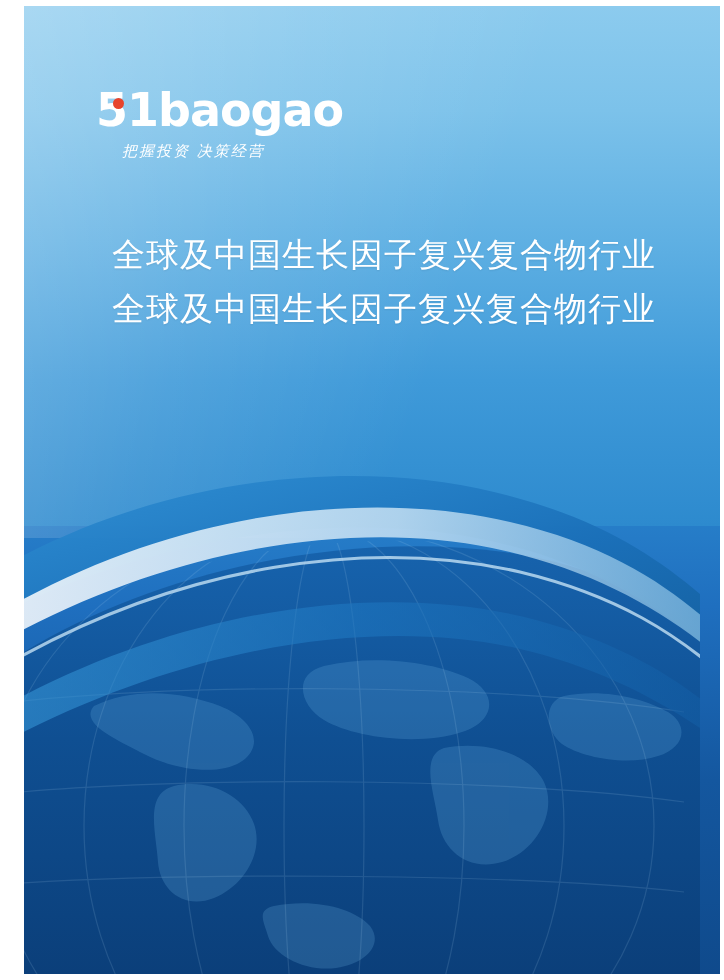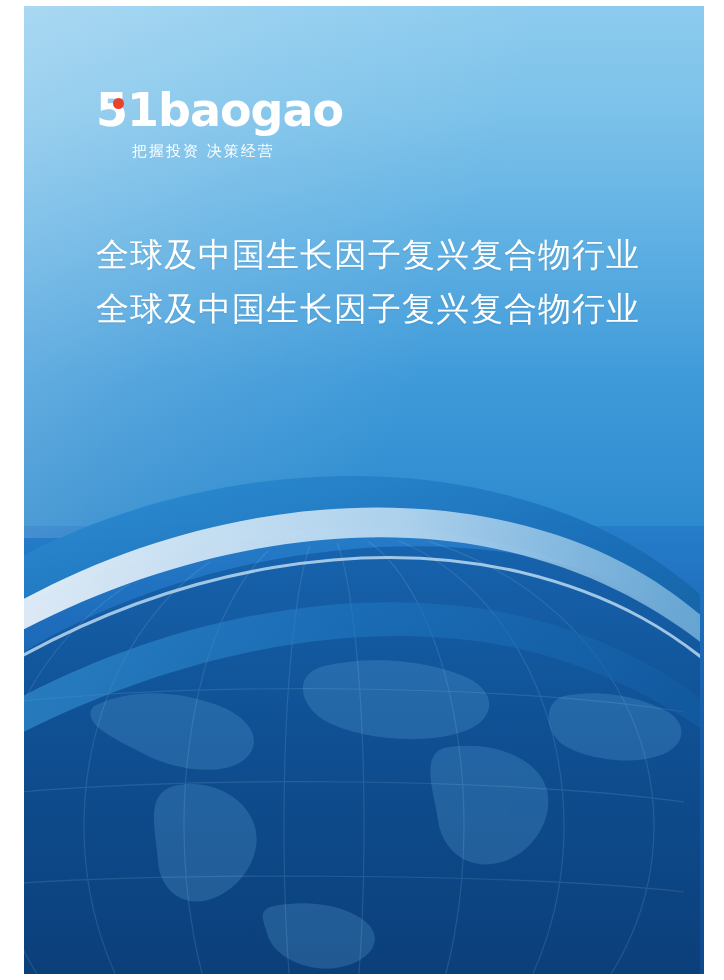--- a/index.html
+++ b/index.html
@@ -24,20 +24,21 @@
 
   
   .cover {
     position: absolute;
     left: 24px;
     top: 6px;
     width: 680px;
     height: 968px;
     overflow: hidden;
     background: linear-gradient(to bottom, #7ec3ea 0%, #6fb9e6 14%, #3e9ad9 34%, #2b87cf 48%, #1f6fbf 62%, #14579f 80%, #0f4a8c 100%);
+    padding-left: 16px;
   }
 
   
   .sky {
     position: absolute;
     left: 0;
     top: 0;
     width: 100%;
     height: 520px;
     background: linear-gradient(to bottom, #8ccbee 0%, #7cc2ea 20%, #5fb0e3 45%, #3f9ad9 72%, #2d8ace 100%);
@@ -76,25 +77,26 @@
     line-height: 52px;
     color: #ffffff;
     letter-spacing: -1px;
     white-space: nowrap;
   }
   .logo-main .digit5 {
     color: #ffffff;
   }
   .logo-sub {
     margin-top: 6px;
-    margin-left: 36px;
+    margin-left: 26px;
     font-family: "DejaVu Sans", sans-serif;
     font-size: 15px;
     letter-spacing: 2px;
     color: #ffffff;
+    font-style: italic;
     white-space: nowrap;
   }
   .logo-dot {
     position: absolute;
     left: 17px;
     top: 14px;
     width: 11px;
     height: 11px;
     background: #e8442c;
     border-radius: 50%;
@@ -106,20 +108,21 @@
     left: 72px;
     top: 222px;
     width: 560px;
     color: #ffffff;
     font-family: Liberation Serif, serif;
     font-size: 33px;
     line-height: 54px;
     letter-spacing: 1px;
     font-weight: normal;
     text-shadow: 0 1px 2px rgba(0,0,0,0.08);
+    text-align: right;
   }
   .title-line { display: block; white-space: nowrap; }
 </style>
 </head>
 <body>
 
 <div class="page">
   <div class="cover">
 
     <div class="sky"></div>

